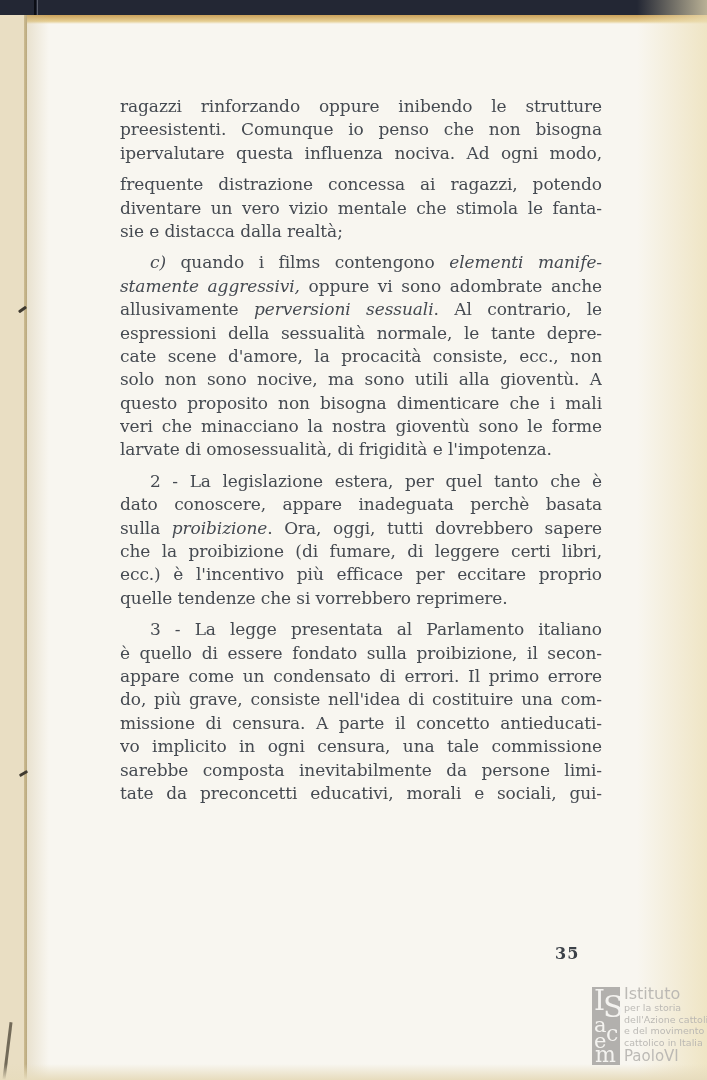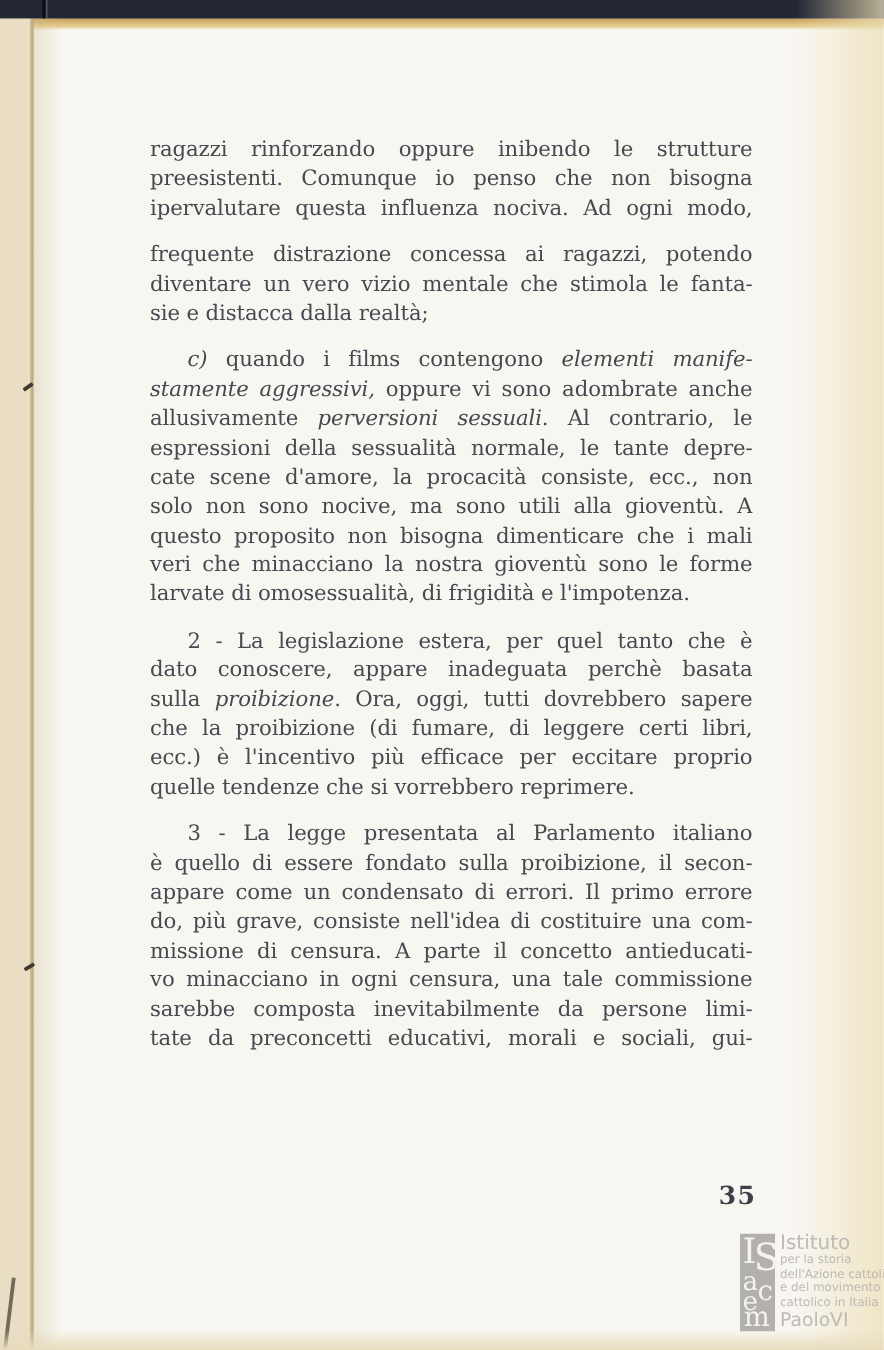--- a/index.html
+++ b/index.html
@@ -28,28 +28,28 @@
 
   
   .right-shade{position:absolute;right:0;top:0;width:70px;height:1080px;
        background:linear-gradient(to right,rgba(236,223,182,0),rgba(236,223,182,0.75));}
   .bottom-shade{position:absolute;left:0;bottom:0;width:707px;height:16px;
        background:linear-gradient(to bottom,rgba(231,220,189,0),#e7dcbd);}
 
   
   .text-block{position:absolute;left:120px;top:95px;width:482px;color:#454a51;
        font-size:17px;letter-spacing:-0.1px;}
-  .para{margin:14px 0 8px 0;}
+  .para{margin:0 0 8px 0;}
   .line{height:23.4px;line-height:23.4px;text-align:justify;text-align-last:justify;overflow:hidden;}
   .line.lastline{text-align-last:left;}
   .line.indent{padding-left:30px;}
   .it{font-style:italic;}
 
-  .page-number{position:absolute;left:555px;top:944px;width:70px;text-align:center;
-       font-weight:bold;font-size:20px;color:#3c4148;letter-spacing:1px;}
+  .page-number{position:absolute;left:555px;top:944px;width:70px;text-align:left;
+       font-weight:bold;font-size:16px;color:#3c4148;letter-spacing:1px;}
 
   
   .watermark{position:absolute;left:592px;top:985px;width:115px;height:82px;opacity:.9;}
   .logo-block{position:absolute;left:0;top:2px;width:28px;height:78px;background:#aba9a6;}
   .logo-letter{position:absolute;color:#f4f3f0;font-family:"DejaVu Serif","Liberation Serif",serif;line-height:1;}
   .logo-letter.p0{left:2px;top:0px;font-size:28px;}
   .logo-letter.p1{left:11px;top:5px;font-size:30px;}
   .logo-letter.p2{left:2px;top:28px;font-size:21px;}
   .logo-letter.p3{left:2px;top:44px;font-size:21px;}
   .logo-letter.p4{left:14px;top:36px;font-size:22px;}
@@ -109,21 +109,21 @@
         <div class="line"><span>che la proibizione (di fumare, di leggere certi libri,</span></div>
         <div class="line"><span>ecc.) è l'incentivo più efficace per eccitare proprio</span></div>
         <div class="line lastline"><span>quelle tendenze che si vorrebbero reprimere.</span></div>
       </div>
       <div class="para">
         <div class="line indent"><span>3 - La legge presentata al Parlamento italiano</span></div>
         <div class="line"><span>è quello di essere fondato sulla proibizione, il secon-</span></div>
         <div class="line"><span>appare come un condensato di errori. Il primo errore</span></div>
         <div class="line"><span>do, più grave, consiste nell'idea di costituire una com-</span></div>
         <div class="line"><span>missione di censura. A parte il concetto antieducati-</span></div>
-        <div class="line"><span>vo minacciano in ogni censura, una tale commissione</span></div>
+        <div class="line"><span>vo implicito in ogni censura, una tale commissione</span></div>
         <div class="line"><span>sarebbe composta inevitabilmente da persone limi-</span></div>
         <div class="line"><span>tate da preconcetti educativi, morali e sociali, gui-</span></div>
       </div>
     </div>
 
   <div class="page-number">35</div>
 
   <div class="watermark">
     <div class="logo-block">
       <span class="logo-letter p0">I</span>

